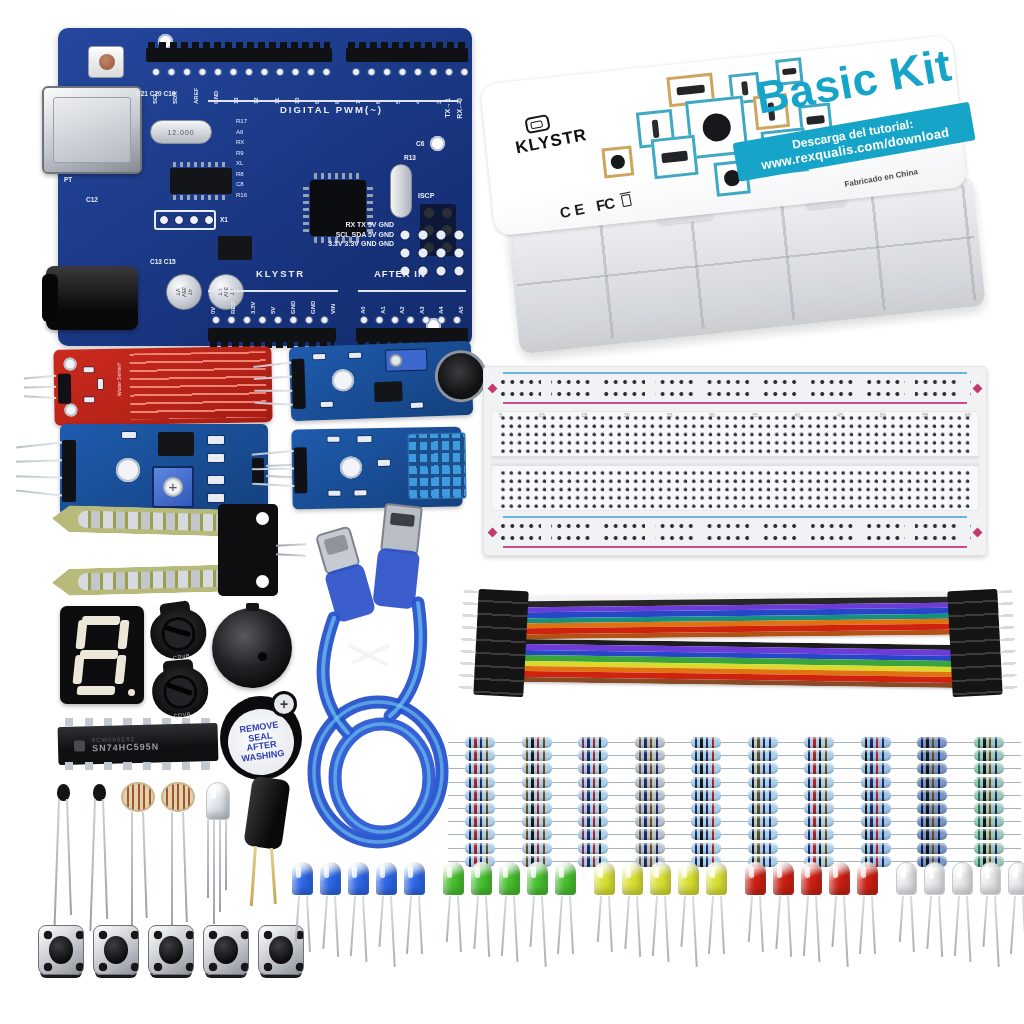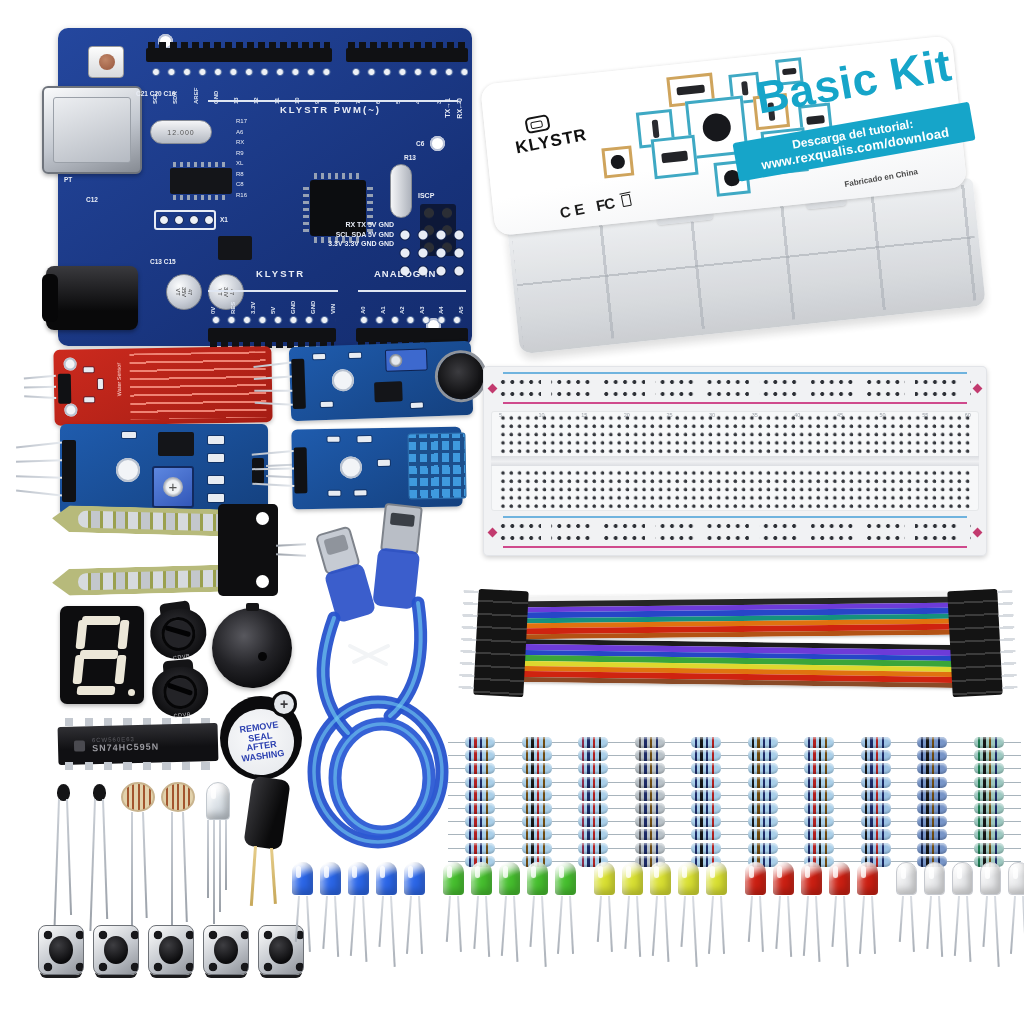--- a/index.html
+++ b/index.html
@@ -286,21 +286,21 @@
         <span>9</span>
         <span>8</span>
         <span>7</span>
         <span>6</span>
         <span>5</span>
         <span>4</span>
         <span>3</span>
         <span>2</span>
       </div>
     <div class="digline"></div>
-    <span class="btext" style="left:222px;top:76px;font-size:9.5px;letter-spacing:2px;">KLYSTR PWM(~)</span>
+    <span class="btext" style="left:222px;top:76px;font-size:9.5px;letter-spacing:2px;">DIGITAL PWM(~)</span>
     <span class="btext vlabel-r" style="left:386px;top:70px;">TX→1</span>
     <span class="btext vlabel-r" style="left:398px;top:70px;">RX←0</span>
 
     <div class="usb-b"></div>
     <div class="barrel"></div>
 
     <span class="btext" style="left:78px;top:62px;font-size:6.5px;">C21 C20 C16</span>
     <div class="crystal">
         <span>12.000</span>
       </div>
@@ -343,21 +343,21 @@
 35V
 VT</span>
       </div>
     <div class="cap" style="left:150px;top:246px;">
         <span>47
 35V
 VT</span>
       </div>
 
     <span class="btext" style="left:198px;top:240px;font-size:9.5px;letter-spacing:2px;">KLYSTR</span>
-    <span class="btext" style="left:316px;top:240px;font-size:9.5px;letter-spacing:1px;">ANALOG IN</span>
+    <span class="btext" style="left:316px;top:240px;font-size:9.5px;letter-spacing:1px;">AFTER IN</span>
     <div class="powline"></div>
     <div class="anline"></div>
     <div class="vlabels" style="left:152px;top:266px;width:126px;height:20px;" id="power-pins">
         <span>0V</span>
         <span>RES</span>
         <span>3.3V</span>
         <span>5V</span>
         <span>GND</span>
         <span>GND</span>
         <span>VIN</span>

